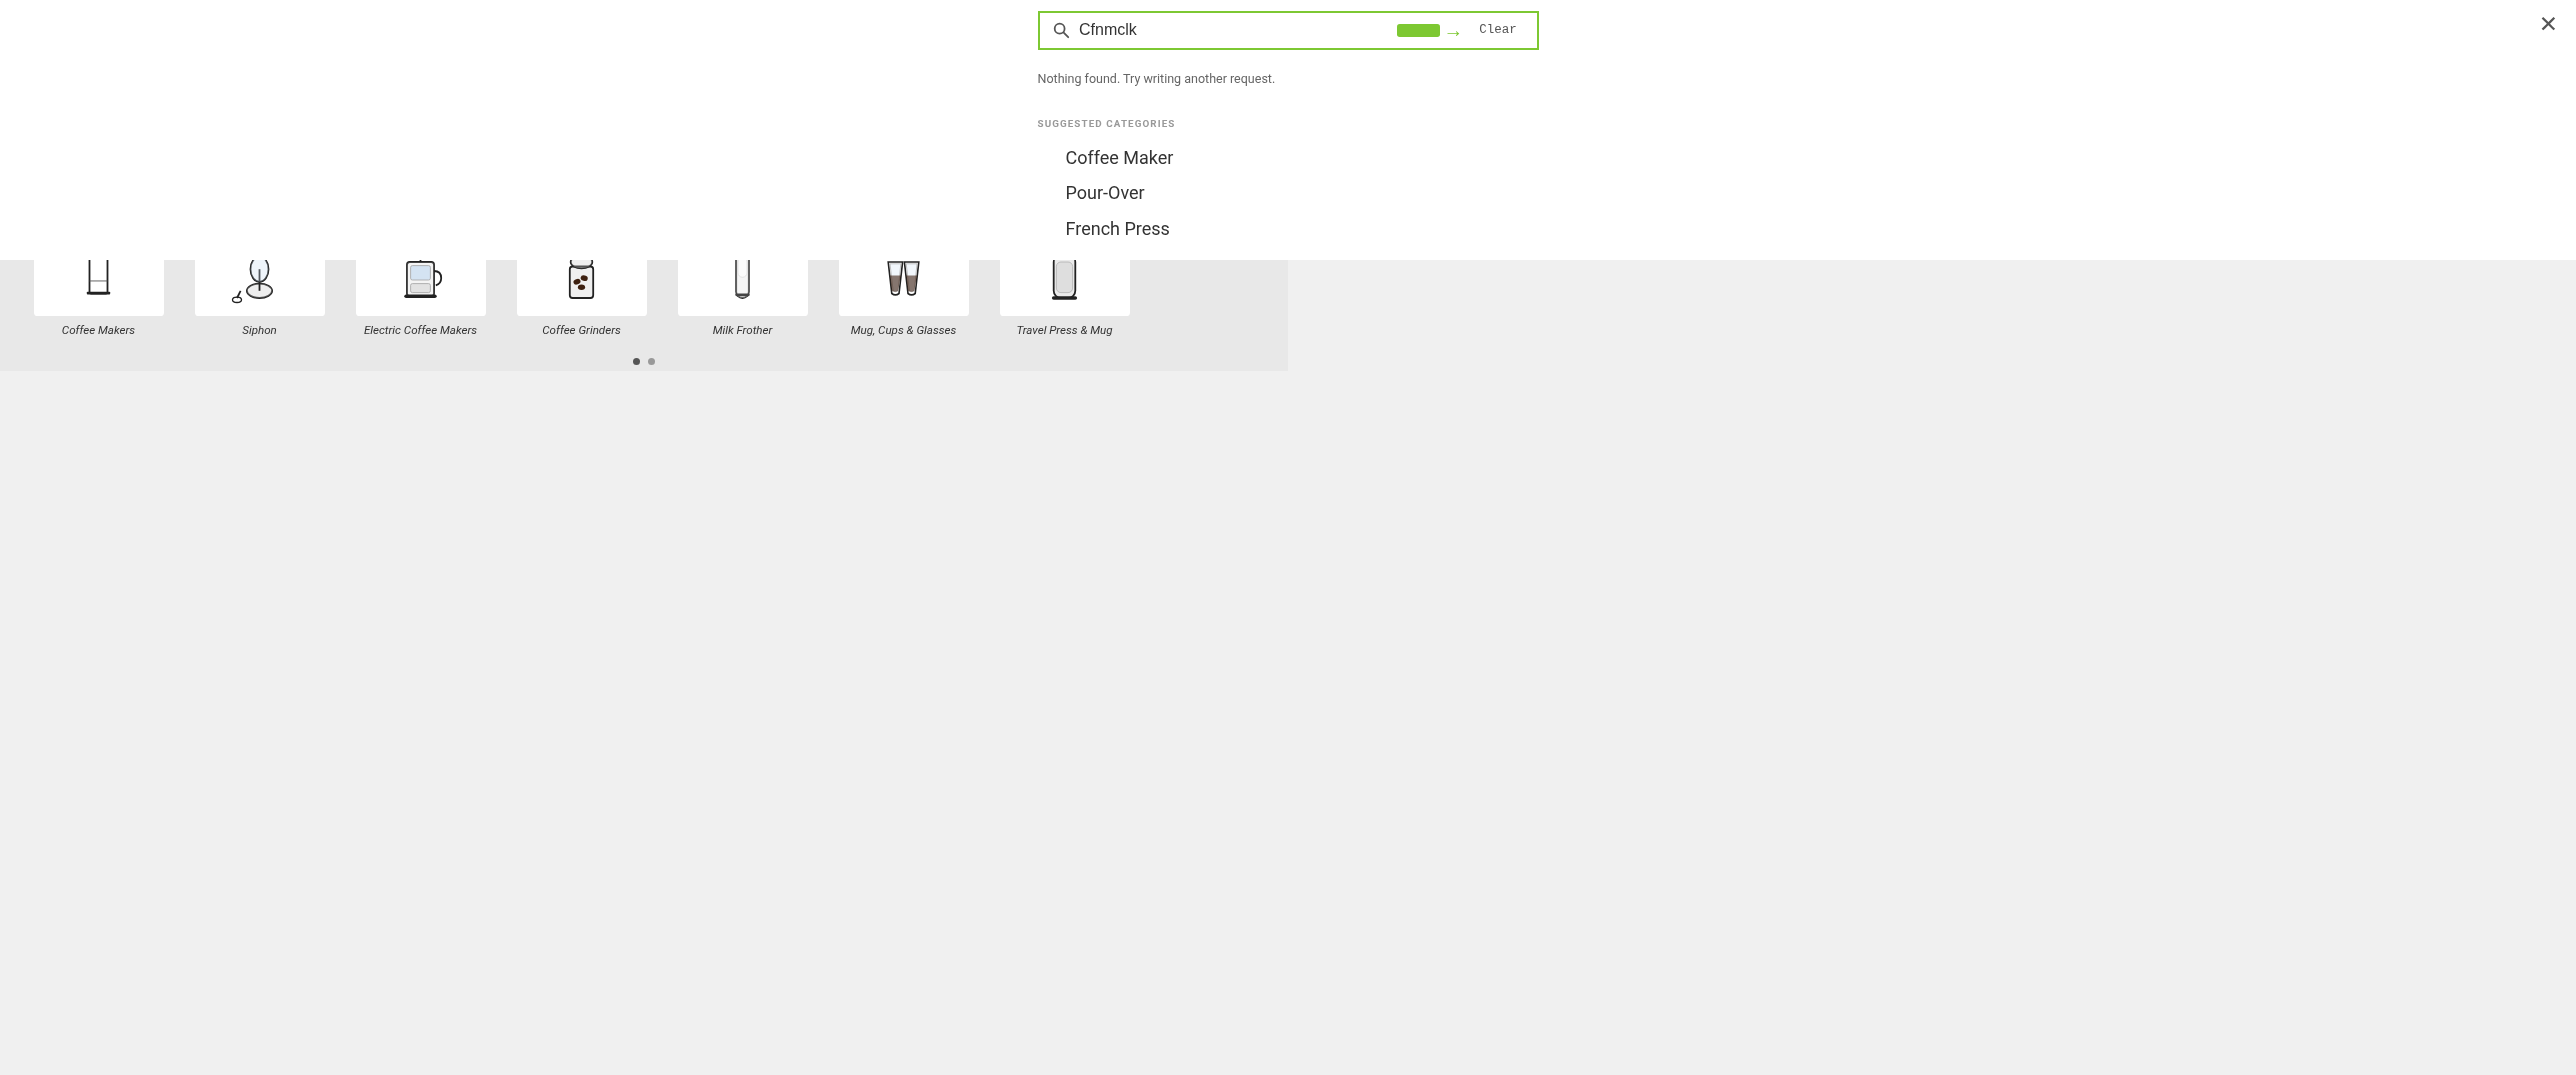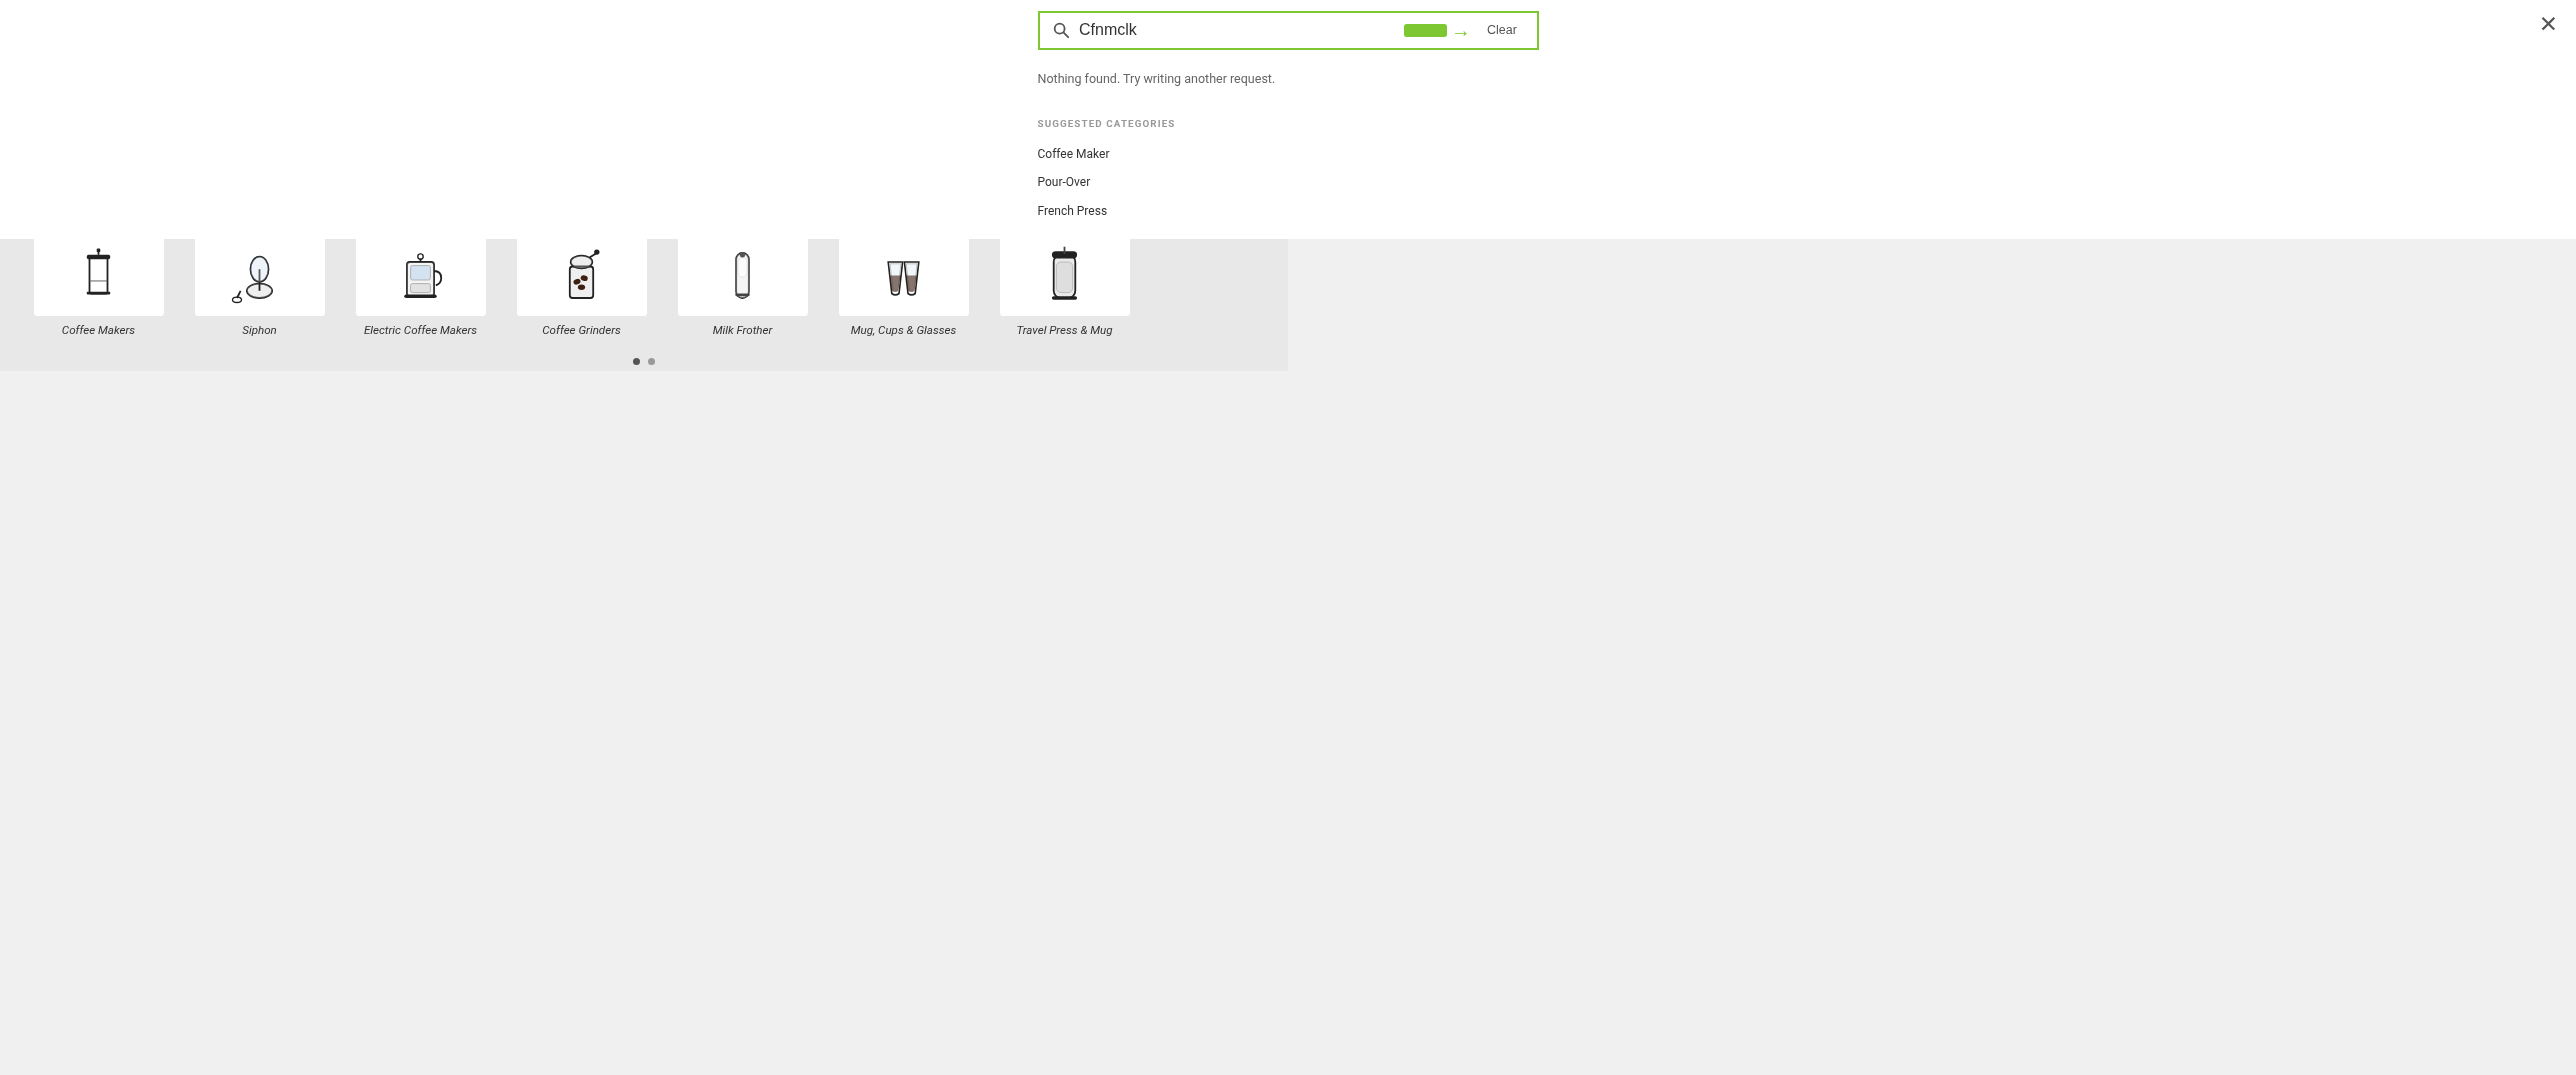--- a/index.html
+++ b/index.html
@@ -101,20 +101,21 @@
       gap: 3.6px;
     }
 
     .clear-btn {
       background: none;
       border: none;
       cursor: pointer;
       color: #555;
       font-size: 12.5px;
       padding: 3.6px 7.2px;
+      font-family: Liberation Mono, monospace;
     }
 
     .nothing-found-msg {
       max-width: 537px;
       margin: 12px auto;
       padding: 9px 18px 5.4px 18px;
       font-size: 12.5px;
       color: #666;
     }
 
@@ -133,24 +134,25 @@
       margin-bottom: 10.7px;
     }
 
     .category-list {
       list-style: none;
       padding: 0;
     }
 
     .category-list-item {
       padding: 7.2px 0;
-      font-size: 12px;
+      font-size: 18px;
       color: #333;
       cursor: pointer;
       border-bottom: none;
+      margin-left: 28px;
     }
 
     .close-btn {
       position: absolute;
       top: 12.5px;
       right: 18px;
       background: none;
       border: none;
       cursor: pointer;
       font-size: 23px;

